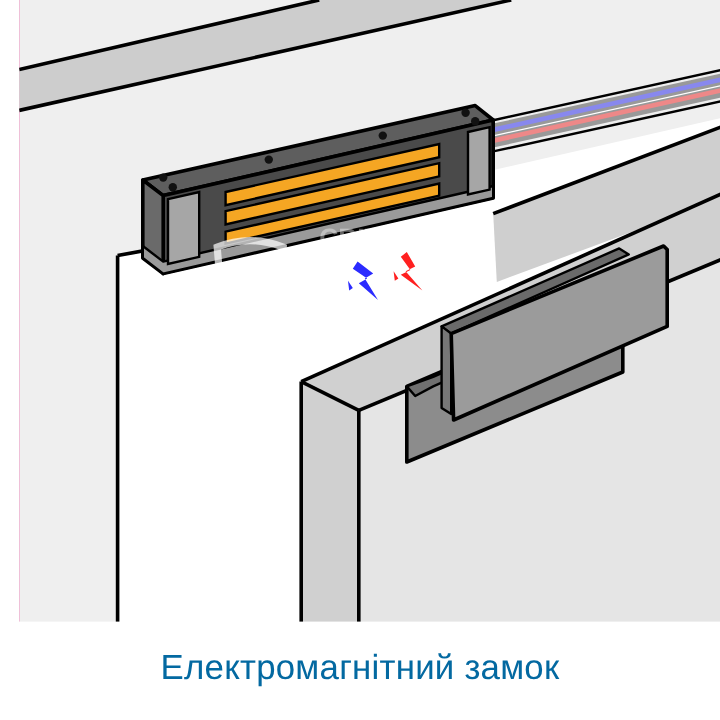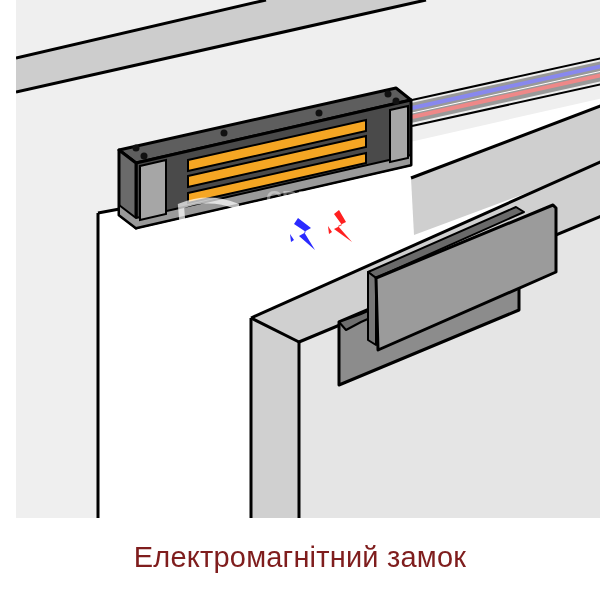--- a/index.html
+++ b/index.html
@@ -1,20 +1,20 @@
 <!DOCTYPE html>
 <html><head>
 <meta charset="utf-8">
 <style>
   html, body { margin:0; padding:0; background:#ffffff; }
   body { width:600px; height:600px; overflow:hidden; position:relative; font-family:"Liberation Sans", sans-serif; }
   .illustration { position:absolute; left:16px; top:0; width:600px; height:520px; background:#ec4899; }
   .illustration svg { display:block; }
   .caption-area { position:absolute; left:0; top:518px; width:600px; height:82px; background:#ffffff; display:flex; align-items:center; justify-content:center; }
-  .caption { font-family:"Liberation Sans", sans-serif; font-size:29px; color:#7f1d1d; letter-spacing:0.2px; margin-top:-4px; }
+  .caption { font-family:"Liberation Sans", sans-serif; font-size:29px; color:#0369a1; letter-spacing:0.2px; margin-top:-4px; }
   .wm-text { font-family:"Liberation Sans", sans-serif; font-weight:bold; fill:#ffffff; opacity:0.55; }
 </style>
 </head>
 <body>
 
 <div class="illustration">
   <svg width="600" height="520" viewBox="0 0 600 520" xmlns="http://www.w3.org/2000/svg">
 
     <rect x="0" y="0" width="600" height="520" fill="#efefef"></rect>
 

